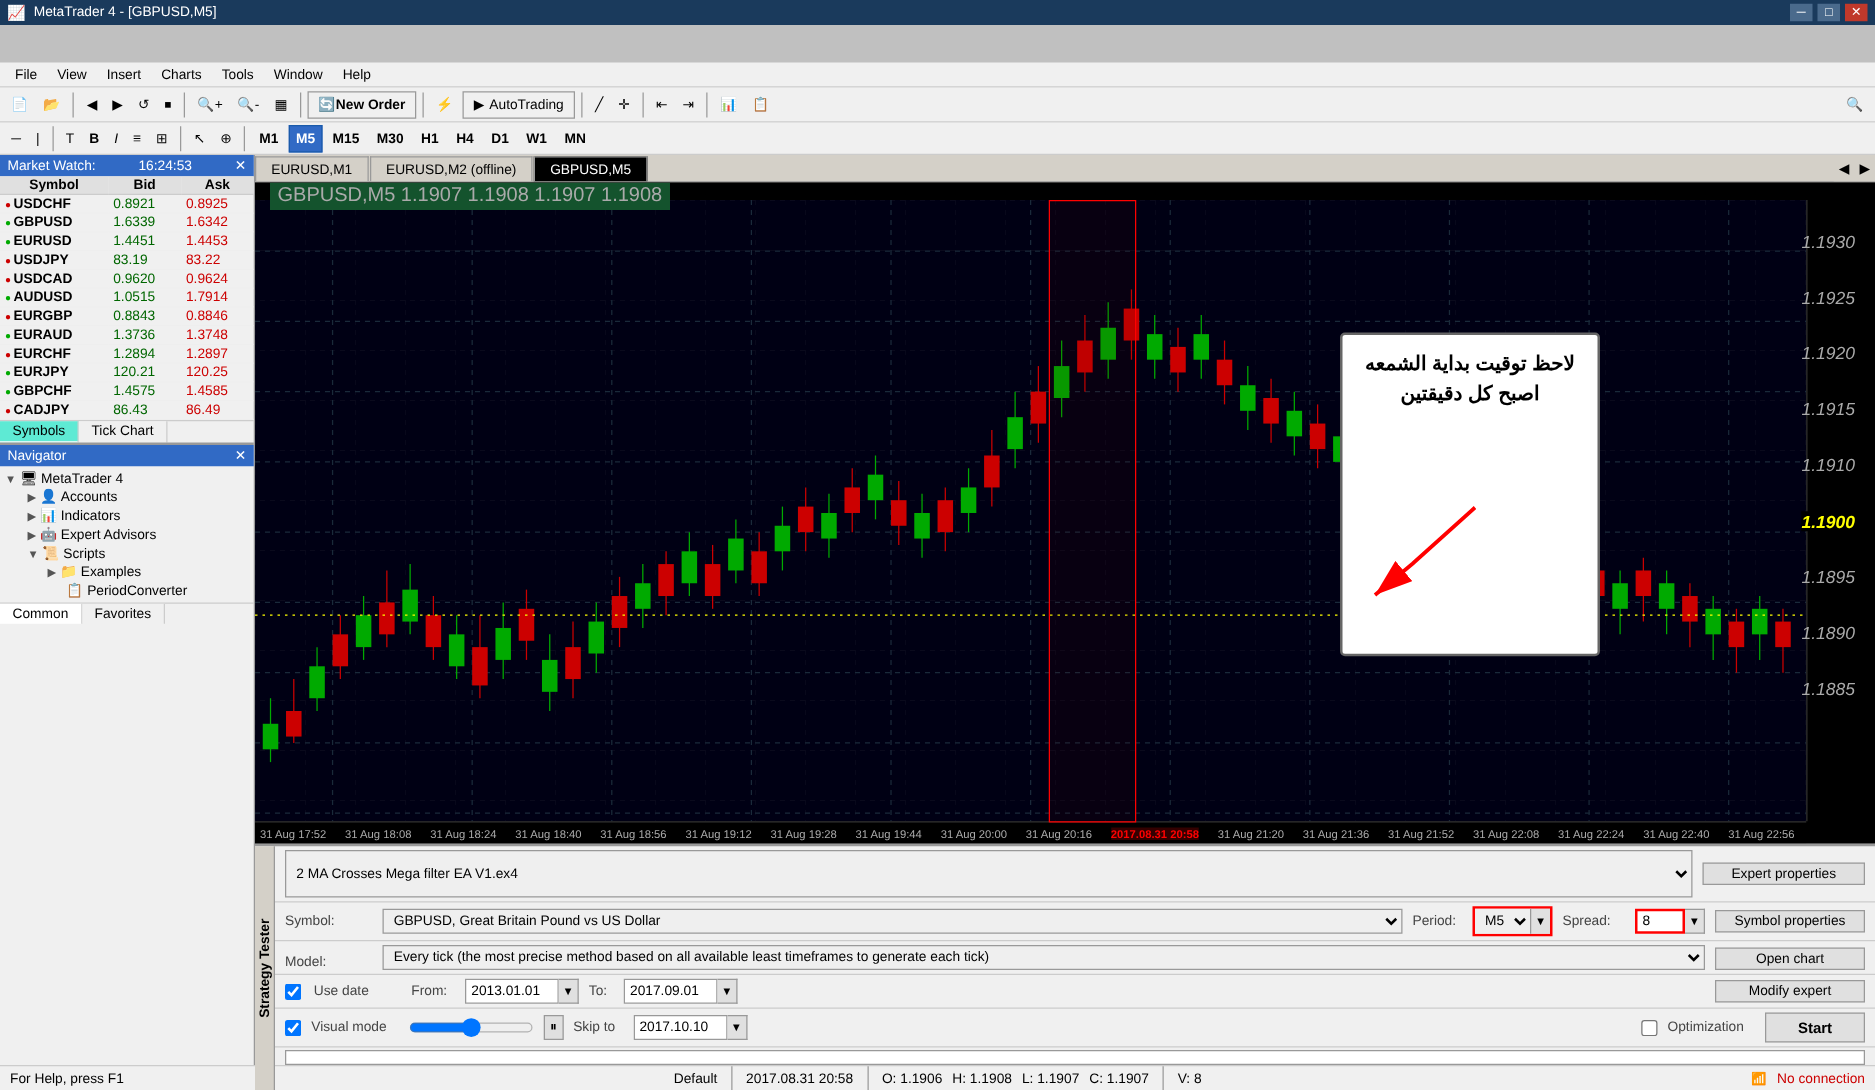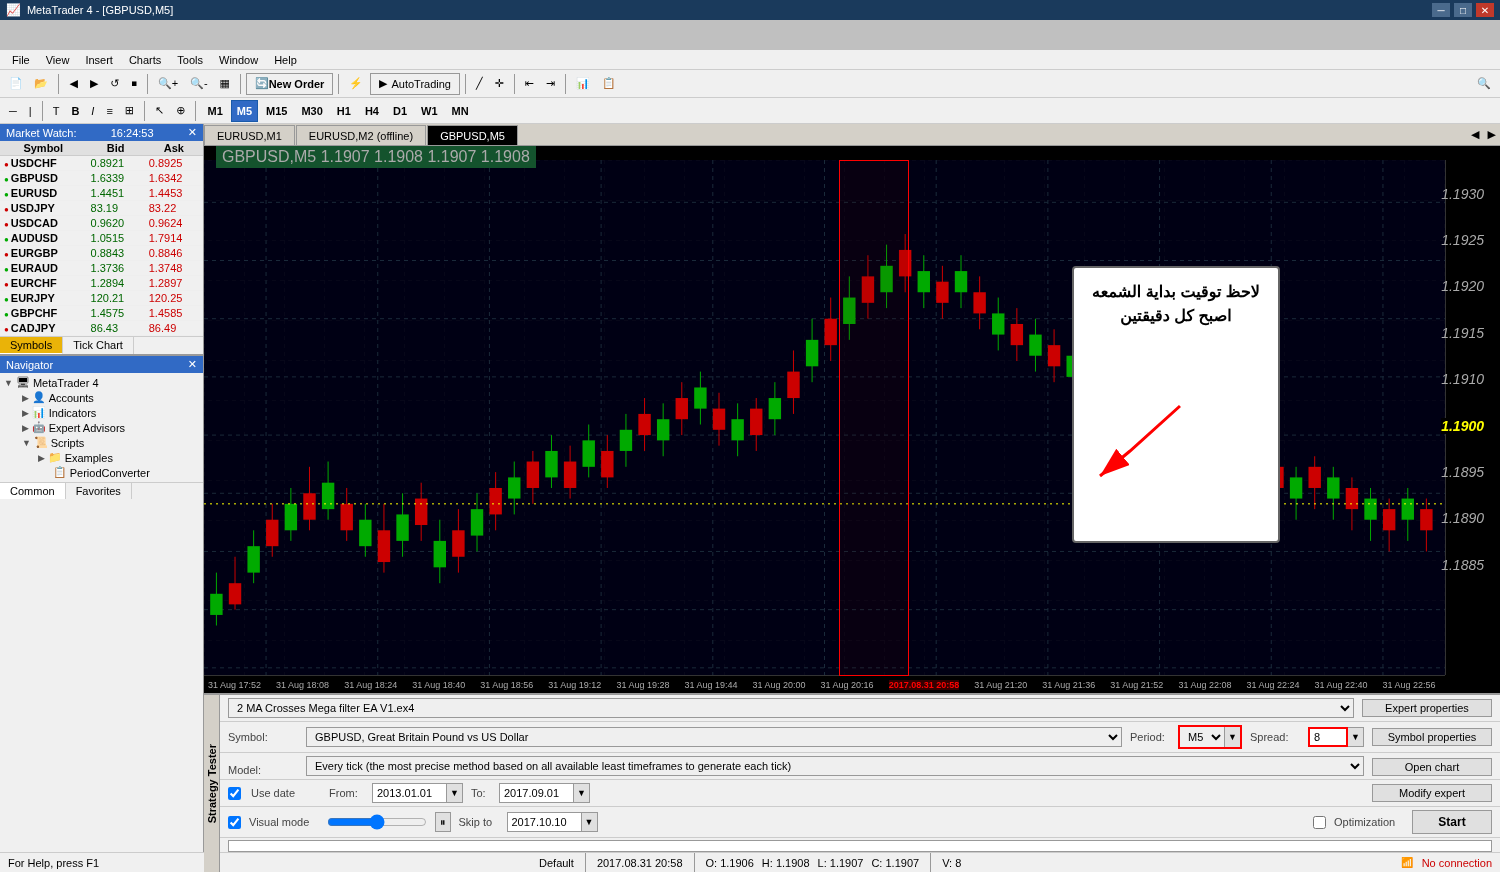--- a/index.html
+++ b/index.html
@@ -30,21 +30,21 @@
     #market-watch { flex: 0 0 auto; }
     #mw-header { background: #316AC5; color: white; padding: 2px 6px; font-size: 11px; display: flex; justify-content: space-between; align-items: center; }
     #mw-table { width: 100%; border-collapse: collapse; font-size: 11px; }
     #mw-table th { background: #e0e0e0; border-bottom: 1px solid #ccc; padding: 1px 4px; text-align: center; font-weight: bold; }
     #mw-table td { padding: 1px 4px; border-bottom: 1px solid #eee; }
     .mw-symbol { font-weight: bold; }
     .mw-bid { color: #006600; }
     .mw-ask { color: #cc0000; }
     .mw-tabs { display: flex; border-top: 1px solid #ccc; }
     .mw-tab { padding: 2px 10px; cursor: pointer; font-size: 11px; border-right: 1px solid #ccc; background: #f0f0f0; }
-    .mw-tab.active { background: #eab308; border-bottom: 1px solid white; }
+    .mw-tab.active { background: #5eead4; border-bottom: 1px solid white; }
 
     
     #navigator { flex: 1; border-top: 2px solid #999; }
     #nav-header { background: #316AC5; color: white; padding: 2px 6px; font-size: 11px; display: flex; justify-content: space-between; align-items: flex-end; }
     .nav-tree { padding: 2px; font-size: 11px; }
     .nav-item { padding: 1px 2px; cursor: pointer; display: flex; align-items: center; gap: 3px; }
     .nav-item-child { padding: 1px 2px 1px 20px; cursor: pointer; display: flex; align-items: center; gap: 3px; }
     .nav-item-grandchild { padding: 1px 2px 1px 36px; cursor: pointer; display: flex; align-items: center; gap: 3px; }
     .nav-expand { font-size: 9px; color: #555; }
     .nav-tabs { display: flex; border-top: 1px solid #ccc; }
@@ -656,21 +656,21 @@
       <div id="strategy-tester" style="background:#f0f0f0;border-top:2px solid #999;position:relative;">
 
         <div style="position:absolute;left:0;top:0;width:16px;height:100%;background:#d4d0c8;border-right:1px solid #999;display:flex;align-items:center;justify-content:center;z-index:5;">
           <span style="writing-mode:vertical-rl;transform:rotate(180deg);font-size:11px;font-weight:bold;white-space:nowrap;">Strategy Tester</span>
         </div>
 
         <div style="margin-left:16px;">
 
           <div style="display:flex;align-items:center;padding:3px 8px;border-bottom:1px solid #ccc;gap:8px;">
             <div style="display:flex;align-items:center;flex:1;gap:4px;">
-              <select style="flex:1;font-size:11px;border:1px solid #999;padding:1px 4px;height:20px;">
+              <select style="flex:1;font-size:11px;border:1px solid #999;padding:1px 4px;height:38px;">
                 <option>2 MA Crosses Mega filter EA V1.ex4</option>
               </select>
             </div>
             <div style="display:flex;flex-direction:column;gap:3px;min-width:130px;">
               <button class="st-right-btn">Expert properties</button>
             </div>
           </div>
 
           <div style="display:flex;align-items:center;padding:3px 8px;border-bottom:1px solid #ccc;gap:8px;">
             <span class="st-label">Symbol:</span>

